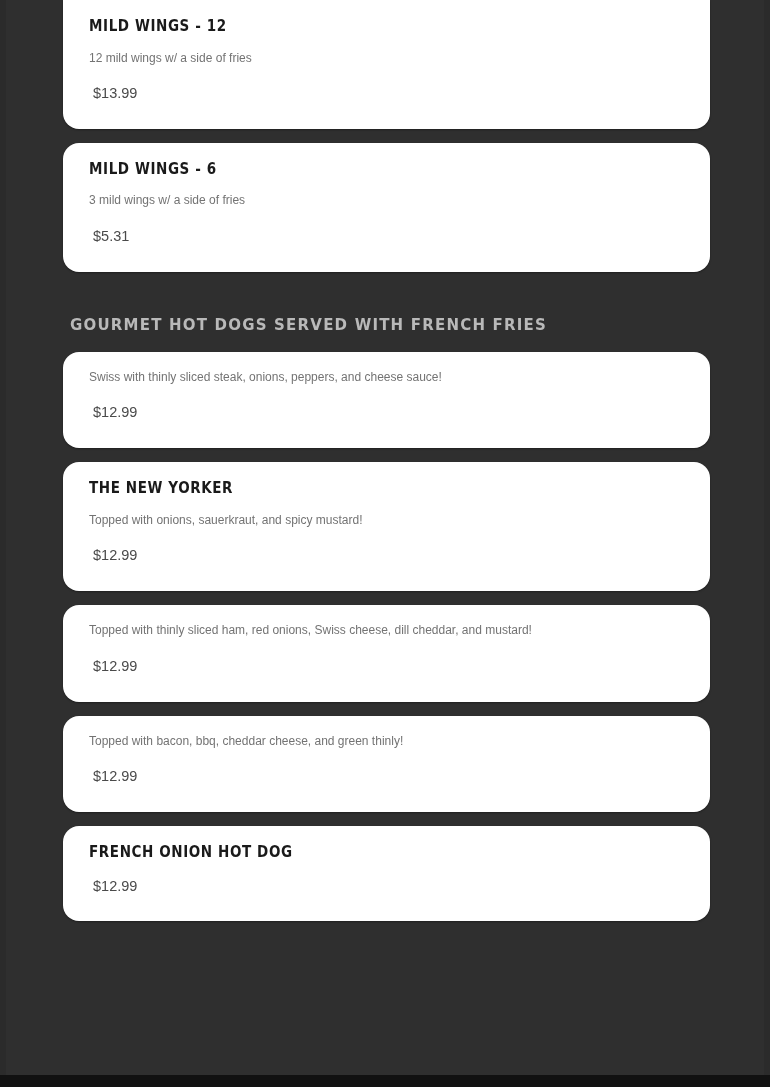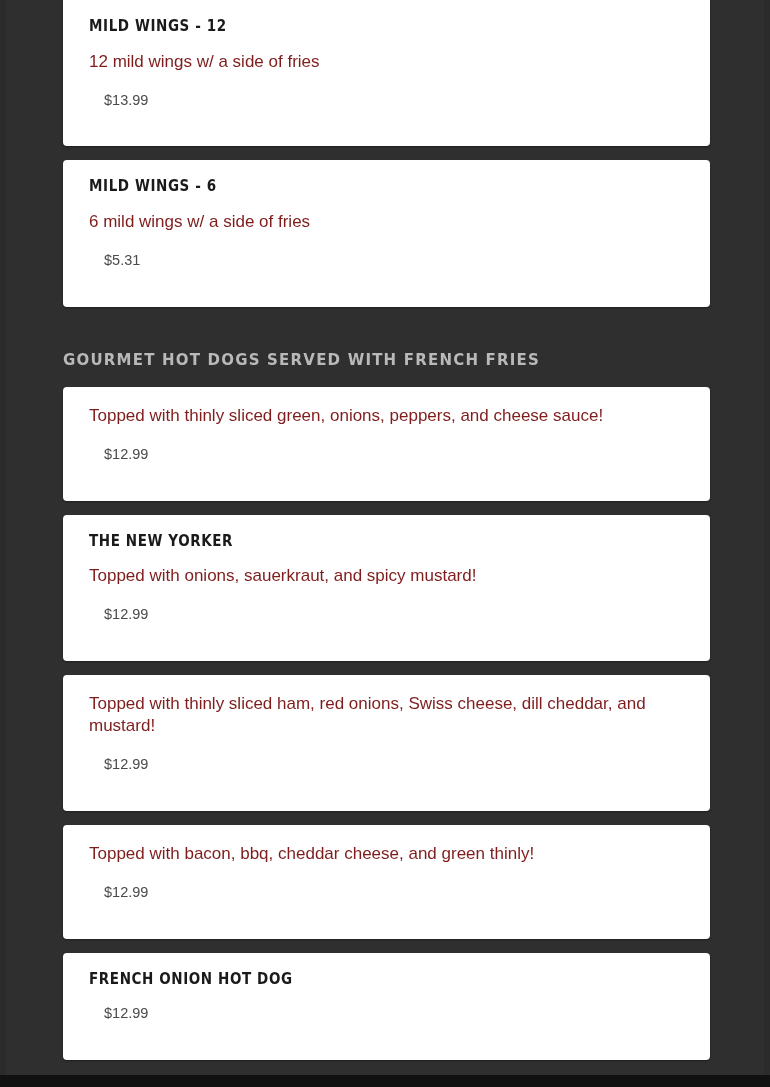--- a/index.html
+++ b/index.html
@@ -45,55 +45,55 @@
   .content {
     position: absolute;
     left: 0;
     top: 0;
     width: 770px;
   }
   .menu-card {
     position: relative;
     margin: 0 60px 14px 63px;
     background: #ffffff;
-    border-radius: 4px;
+    border-radius: 16px;
     padding: 18px 26px 22px 26px;
     box-shadow: 0 1px 2px rgba(0,0,0,0.35);
   }
   .item-name {
     font-family: "DejaVu Sans", sans-serif;
     font-weight: bold;
     font-size: 15px;
     letter-spacing: 0.6px;
     color: #1a1a1a;
     text-transform: uppercase;
     margin: 0 0 16px 0;
     line-height: 1.1;
     font-stretch: condensed;
   }
   .item-desc {
-    font-size: 17px;
-    color: #7f1d1d;
+    font-size: 12px;
+    color: #737373;
     margin: 0 0 18px 0;
     line-height: 1.3;
   }
   .item-price {
     font-size: 14.5px;
     color: #4a4a4a;
-    margin: 15px;
+    margin: 4px;
     line-height: 1.3;
   }
   .section-heading {
     font-family: "DejaVu Sans", sans-serif;
     font-weight: bold;
     font-size: 15px;
     letter-spacing: 1.2px;
     color: #b9b9b9;
     text-transform: uppercase;
-    margin: 0 0 18px 0;
+    margin: 0 0 18px 7px;
     padding: 0 0 0 63px;
   }
   .section-gap { height: 44px; }
   .card-first {
     border-top-left-radius: 0;
     border-top-right-radius: 0;
   }
 </style>
 </head>
 <body>
@@ -105,30 +105,30 @@
   <div class="content">
 
     <div class="menu-card card-first" style="margin-top:0;">
       <div class="item-name">MILD WINGS - 12</div>
       <div class="item-desc">12 mild wings w/ a side of fries</div>
       <div class="item-price">$13.99</div>
     </div>
 
     <div class="menu-card" style="margin-bottom:0;">
       <div class="item-name">MILD WINGS - 6</div>
-      <div class="item-desc">6 mild wings w/ a side of fries</div>
+      <div class="item-desc">3 mild wings w/ a side of fries</div>
       <div class="item-price">$5.31</div>
     </div>
 
     <div class="section-gap"></div>
 
     <div class="section-heading">GOURMET HOT DOGS SERVED WITH FRENCH FRIES</div>
 
     <div class="menu-card">
-      <div class="item-desc">Topped with thinly sliced green, onions, peppers, and cheese sauce!</div>
+      <div class="item-desc">Swiss with thinly sliced steak, onions, peppers, and cheese sauce!</div>
       <div class="item-price">$12.99</div>
     </div>
 
     <div class="menu-card">
       <div class="item-name">THE NEW YORKER</div>
       <div class="item-desc">Topped with onions, sauerkraut, and spicy mustard!</div>
       <div class="item-price">$12.99</div>
     </div>
 
     <div class="menu-card">

